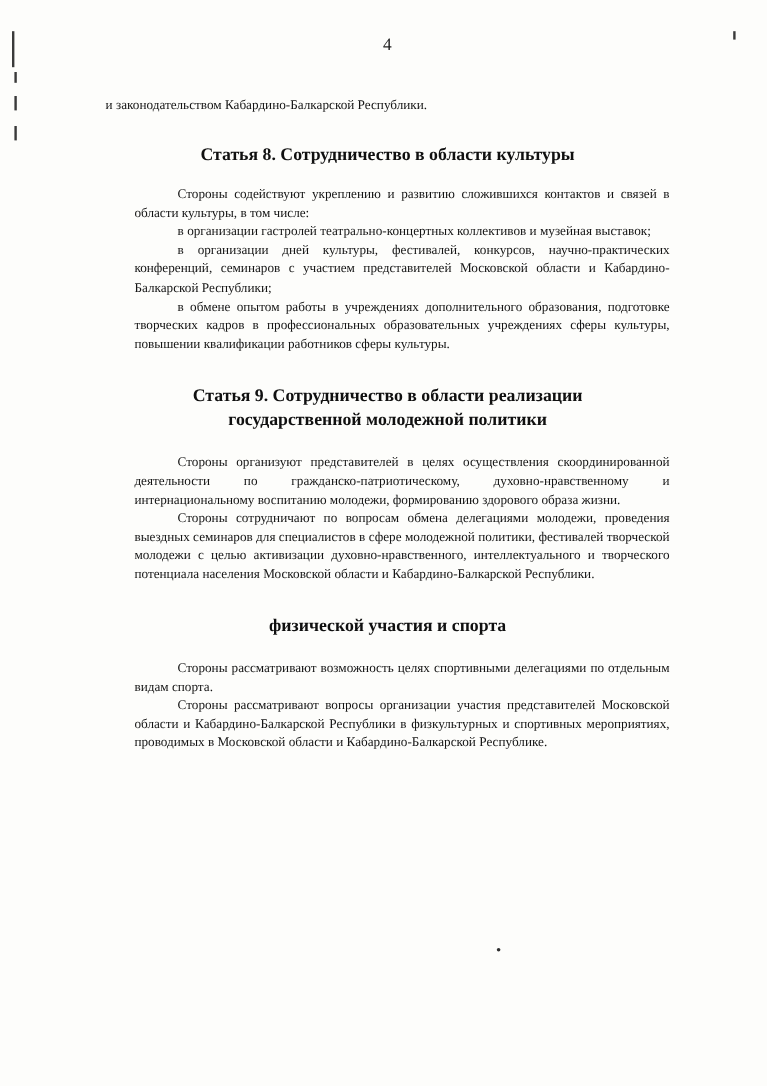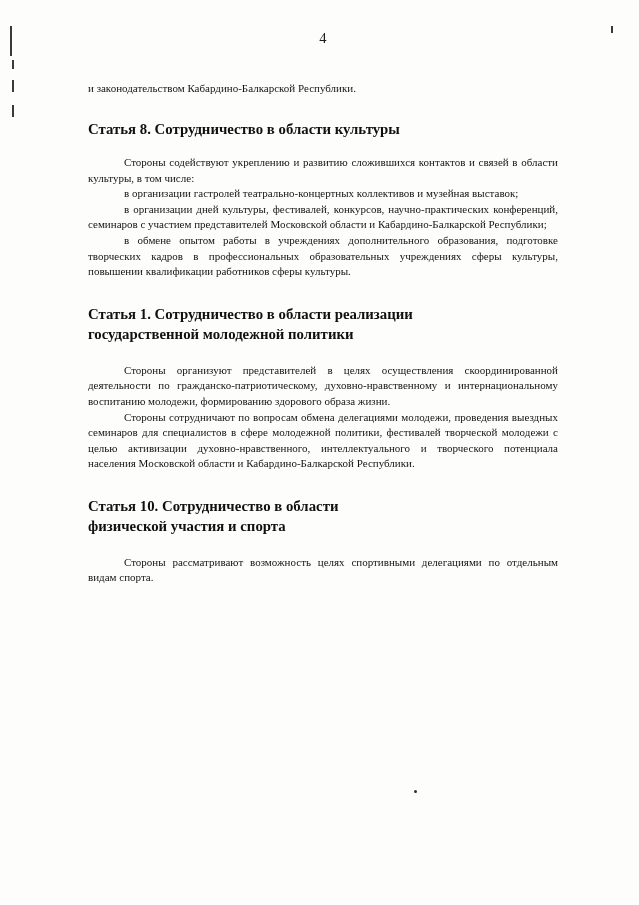--- a/index.html
+++ b/index.html
@@ -77,26 +77,27 @@
   p.body-text {
     margin: 0;
     font-size: 11px;
     line-height: 1.42;
     color: #141414;
     text-align: justify;
     text-justify: inter-word;
   }
   p.indent {
     text-indent: 36px;
+    margin-left: 24px;
   }
   .heading {
     margin: 22px 0 16px 0;
     font-size: 14.8px;
     font-weight: bold;
-    text-align: left;
+    text-align: center;
     color: #101010;
     line-height: 1.38;
   }
   .heading.tight {
     margin-top: 24px;
     margin-bottom: 18px;
   }
   .heading .line {
     display: block;
   }
@@ -122,28 +123,28 @@
     <div class="heading">
       <span class="line">Статья 8. Сотрудничество в области культуры</span>
     </div>
 
     <p class="body-text indent">Стороны содействуют укреплению и развитию сложившихся контактов и связей в области культуры, в том числе:</p>
     <p class="body-text indent">в организации гастролей театрально-концертных коллективов и музейная выставок;</p>
     <p class="body-text indent">в организации дней культуры, фестивалей, конкурсов, научно-практических конференций, семинаров с участием представителей Московской области и Кабардино-Балкарской Республики;</p>
     <p class="body-text indent">в обмене опытом работы в учреждениях дополнительного образования, подготовке творческих кадров в профессиональных образовательных учреждениях сферы культуры, повышении квалификации работников сферы культуры.</p>
 
     <div class="heading tight">
-      <span class="line">Статья 1. Сотрудничество в области реализации</span>
+      <span class="line">Статья 9. Сотрудничество в области реализации</span>
       <span class="line">государственной молодежной политики</span>
     </div>
 
     <p class="body-text indent">Стороны организуют представителей в целях осуществления скоординированной деятельности по гражданско-патриотическому, духовно-нравственному и интернациональному воспитанию молодежи, формированию здорового образа жизни.</p>
     <p class="body-text indent">Стороны сотрудничают по вопросам обмена делегациями молодежи, проведения выездных семинаров для специалистов в сфере молодежной политики, фестивалей творческой молодежи с целью активизации духовно-нравственного, интеллектуального и творческого потенциала населения Московской области и Кабардино-Балкарской Республики.</p>
 
     <div class="heading tight">
-      <span class="line">Статья 10. Сотрудничество в области</span>
       <span class="line">физической участия и спорта</span>
     </div>
 
     <p class="body-text indent">Стороны рассматривают возможность целях спортивными делегациями по отдельным видам спорта.</p>
+    <p class="body-text indent">Стороны рассматривают вопросы организации участия представителей Московской области и Кабардино-Балкарской Республики в физкультурных и спортивных мероприятиях, проводимых в Московской области и Кабардино-Балкарской Республике.</p>
 
   </div>
 </div>
 
 </body></html>

